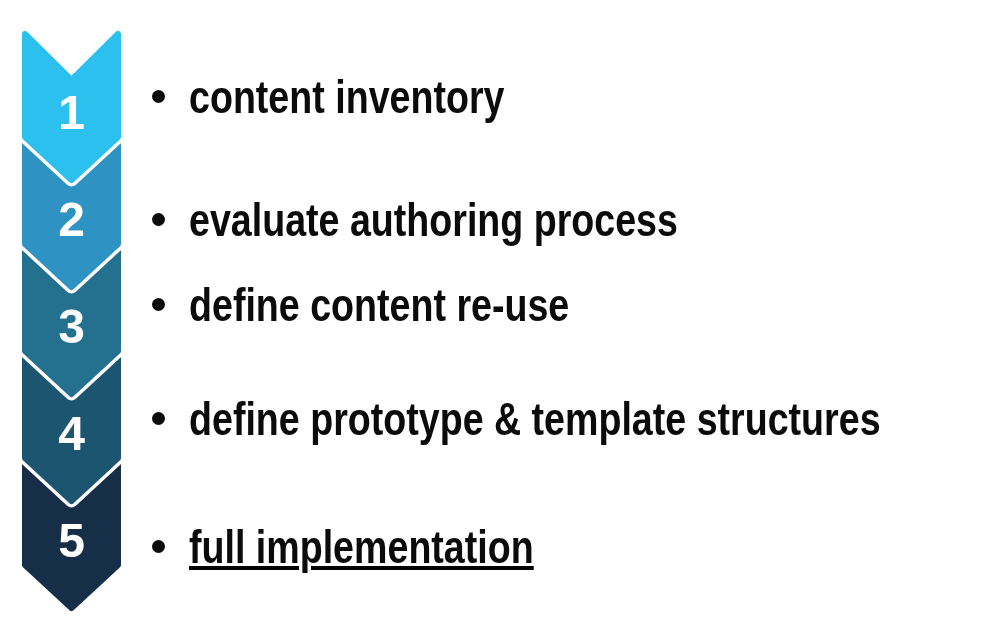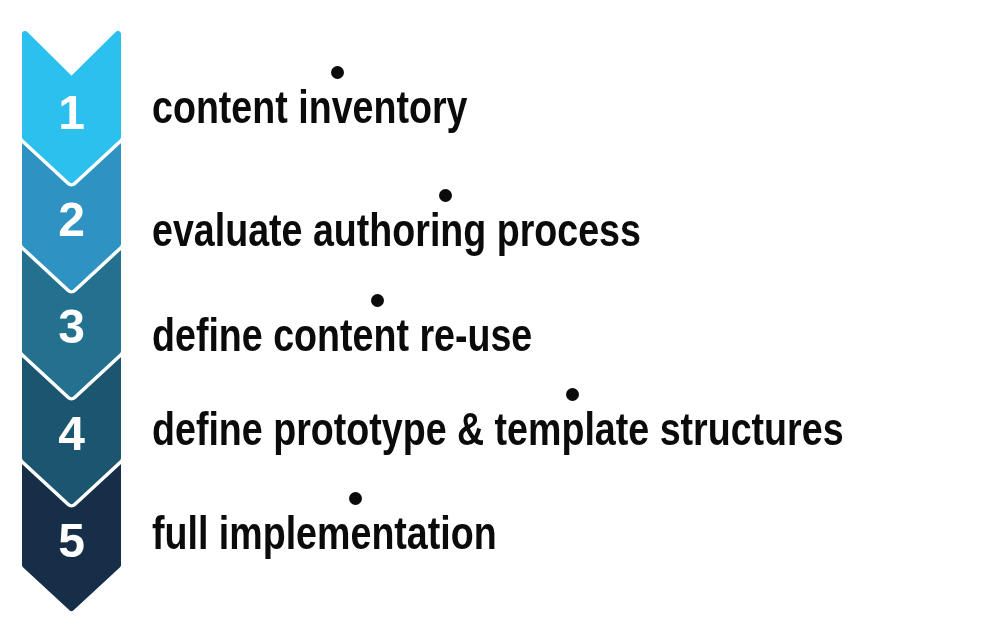--- a/index.html
+++ b/index.html
@@ -19,21 +19,20 @@
     position: absolute;
     left: 0;
     top: 0;
   }
   .row {
     position: absolute;
     left: 152px;
     height: 60px;
     display: flex;
     align-items: center;
-    flex-direction: column;
   }
   .bullet {
     width: 13px;
     height: 13px;
     border-radius: 50%;
     background: #0b0b0b;
     margin-right: 24px;
     flex-shrink: 0;
   }
   .label {
@@ -85,26 +84,26 @@
     </svg>
   <div id="rows">
       <div class="row" style="top: 66px;">
         <span class="bullet"></span>
         <span class="label">content inventory</span>
       </div>
       <div class="row" style="top: 189px;">
         <span class="bullet"></span>
         <span class="label">evaluate authoring process</span>
       </div>
-      <div class="row" style="top: 294px;">
+      <div class="row" style="top: 274px;">
         <span class="bullet"></span>
         <span class="label">define content re-use</span>
       </div>
       <div class="row" style="top: 388px;">
         <span class="bullet"></span>
         <span class="label">define prototype &amp; template structures</span>
       </div>
-      <div class="row" style="top: 492px;">
+      <div class="row" style="top: 516px; text-decoration: underline;">
         <span class="bullet"></span>
         <span class="label">full implementation</span>
       </div>
     </div>
 </div>
 
 </body></html>

